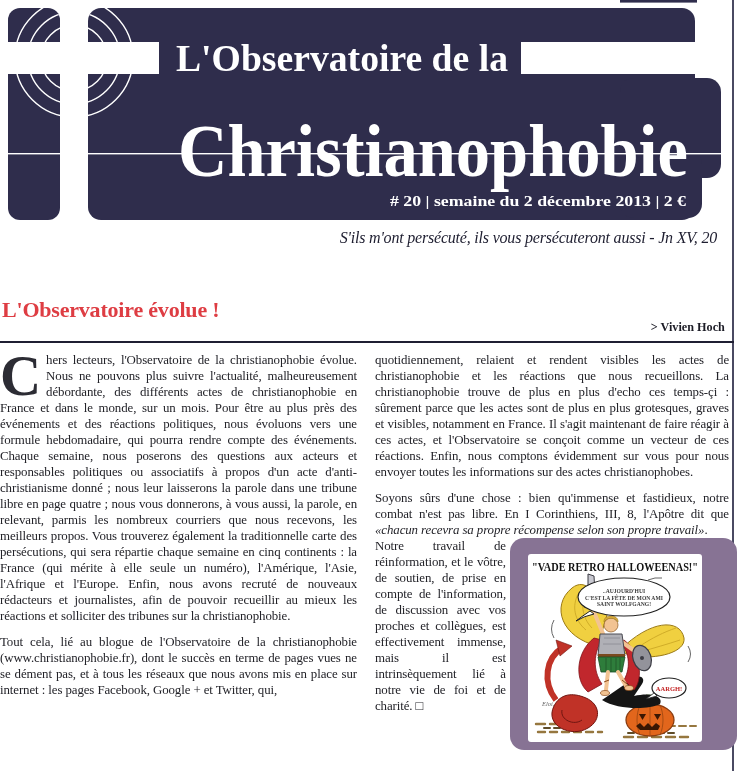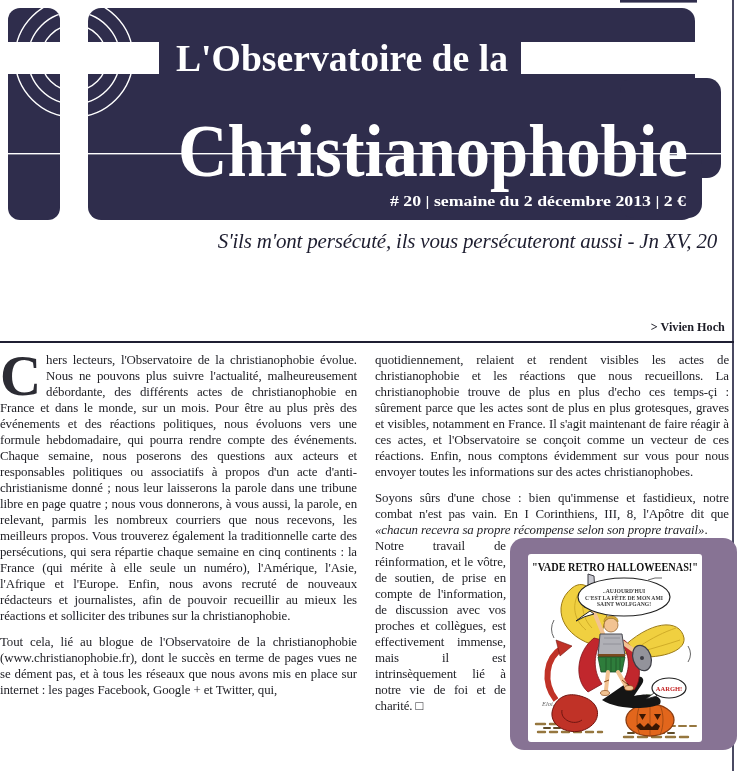--- a/index.html
+++ b/index.html
@@ -4,21 +4,21 @@
 <style>
   html,body{margin:0;padding:0;background:#fff;}
   .page{
     position:relative;width:737px;height:771px;overflow:hidden;background:#fff;
     font-family:Liberation Serif, serif;color:#232329;
   }
   .edge-line{position:absolute;left:732px;top:0;width:2px;height:771px;background:#4a4a62;z-index:1;}
   .masthead{position:absolute;left:0;top:0;z-index:2;}
   .quote{
     position:absolute;top:229px;right:20px;z-index:2;
-    font-style:italic;font-size:21px;color:#1e1e30;letter-spacing:-0.2px;
+    font-style:italic;font-size:16px;color:#1e1e30;letter-spacing:-0.2px;
   }
   .headline{
     position:absolute;top:297px;left:2px;z-index:2;
     font-size:22px;font-weight:bold;color:#de3d43;letter-spacing:-0.2px;
   }
   .byline{
     position:absolute;top:319px;right:12px;z-index:2;
     font-size:13px;font-weight:bold;color:#1c1c26;
     transform:scaleX(0.94);transform-origin:100% 50%;
   }
@@ -78,32 +78,33 @@
 
     <rect x="0" y="42" width="159" height="32" fill="#ffffff"></rect>
     <rect x="521" y="42" width="174" height="32" fill="#ffffff"></rect>
     <rect x="8" y="153" width="713" height="1.4" fill="#ffffff"></rect>
     <text x="342" y="71" text-anchor="middle" font-size="38" font-weight="bold" fill="#ffffff" textLength="332" lengthAdjust="spacingAndGlyphs">L'Observatoire de la</text>
     <text x="433" y="176" text-anchor="middle" font-size="73" font-weight="bold" fill="#ffffff" textLength="510" lengthAdjust="spacingAndGlyphs">Christianophobie</text>
     <text x="686" y="206" text-anchor="end" font-size="15" font-weight="bold" fill="#ffffff" textLength="296" lengthAdjust="spacingAndGlyphs"># 20 | semaine du 2 décembre 2013 | 2 €</text>
   </svg>
 
   <div class="quote">S'ils m'ont persécuté, ils vous persécuteront aussi - Jn XV, 20</div>
+  <div class="headline">L'Observatoire évolue !</div>
   <div class="byline">&gt; Vivien Hoch</div>
   <div class="rule"></div>
 
   <div class="body">
     <div class="col-left">
       <p class="para"><span class="dropcap">C</span><span>hers lecteurs, l'Observatoire de la christianophobie évolue. Nous ne pouvons plus suivre l'actualité, malheureusement débordante, des différents actes de christianophobie en France et dans le monde, sur un mois. Pour être au plus près des événements et des réactions politiques, nous évoluons vers une formule hebdomadaire, qui pourra rendre compte des événements. Chaque semaine, nous poserons des questions aux acteurs et responsables politiques ou associatifs à propos d'un acte d'anti-christianisme donné ; nous leur laisserons la parole dans une tribune libre en page quatre ; nous vous donnerons, à vous aussi, la parole, en relevant, parmis les nombreux courriers que nous recevons, les meilleurs propos. Vous trouverez également la traditionnelle carte des persécutions, qui sera répartie chaque semaine en cinq continents : la France (qui mérite à elle seule un numéro), l'Amérique, l'Asie, l'Afrique et l'Europe. Enfin, nous avons recruté de nouveaux rédacteurs et journalistes, afin de pouvoir recueillir au mieux les réactions et solliciter des tribunes sur la christianophobie.</span></p>
       <p class="para">Tout cela, lié au blogue de l'Observatoire de la christianophobie (www.christianophobie.fr), dont le succès en terme de pages vues ne se dément pas, et à tous les réseaux que nous avons mis en place sur internet : les pages Facebook, Google + et Twitter, qui,</p>
     </div>
     <div class="col-gap"></div>
     <div class="col-right">
       <p class="para">quotidiennement, relaient et rendent visibles les actes de christianophobie et les réactions que nous recueillons. La christianophobie trouve de plus en plus d'echo ces temps-çi : sûrement parce que les actes sont de plus en plus grotesques, graves et visibles, notamment en France. Il s'agit maintenant de faire réagir à ces actes, et l'Observatoire se conçoit comme un vecteur de ces réactions. Enfin, nous comptons évidemment sur vous pour nous envoyer toutes les informations sur des actes christianophobes.</p>
-      <p class="para"><span>Soyons sûrs d'une chose : bien qu'immense et fastidieux, notre combat n'est pas vain. En I Corinthiens, III, 8, l'Apôtre dit que </span><span class="bible-quote">«chacun recevra sa propre récompense selon son propre travail»</span><span>.</span></p>
+      <p class="para"><span>Soyons sûrs d'une chose : bien qu'immense et fastidieux, notre combat n'est pas libre. En I Corinthiens, III, 8, l'Apôtre dit que </span><span class="bible-quote">«chacun recevra sa propre récompense selon son propre travail»</span><span>.</span></p>
 
       <div class="cartoon">
         <div class="cartoon-card">
           <svg width="174" height="188" viewBox="0 0 174 188">
 
             <g stroke-linecap="round" fill="none">
               <path d="M8,170 H60" stroke="#96773f" stroke-width="2.4" stroke-dasharray="9 5"></path>
               <path d="M10,178 H74" stroke="#96773f" stroke-width="2.4" stroke-dasharray="7 5"></path>
               <path d="M16,174 H54" stroke="#5f4c28" stroke-width="2" stroke-dasharray="6 4"></path>
               <path d="M96,183 H160" stroke="#96773f" stroke-width="2.4" stroke-dasharray="9 5"></path>

